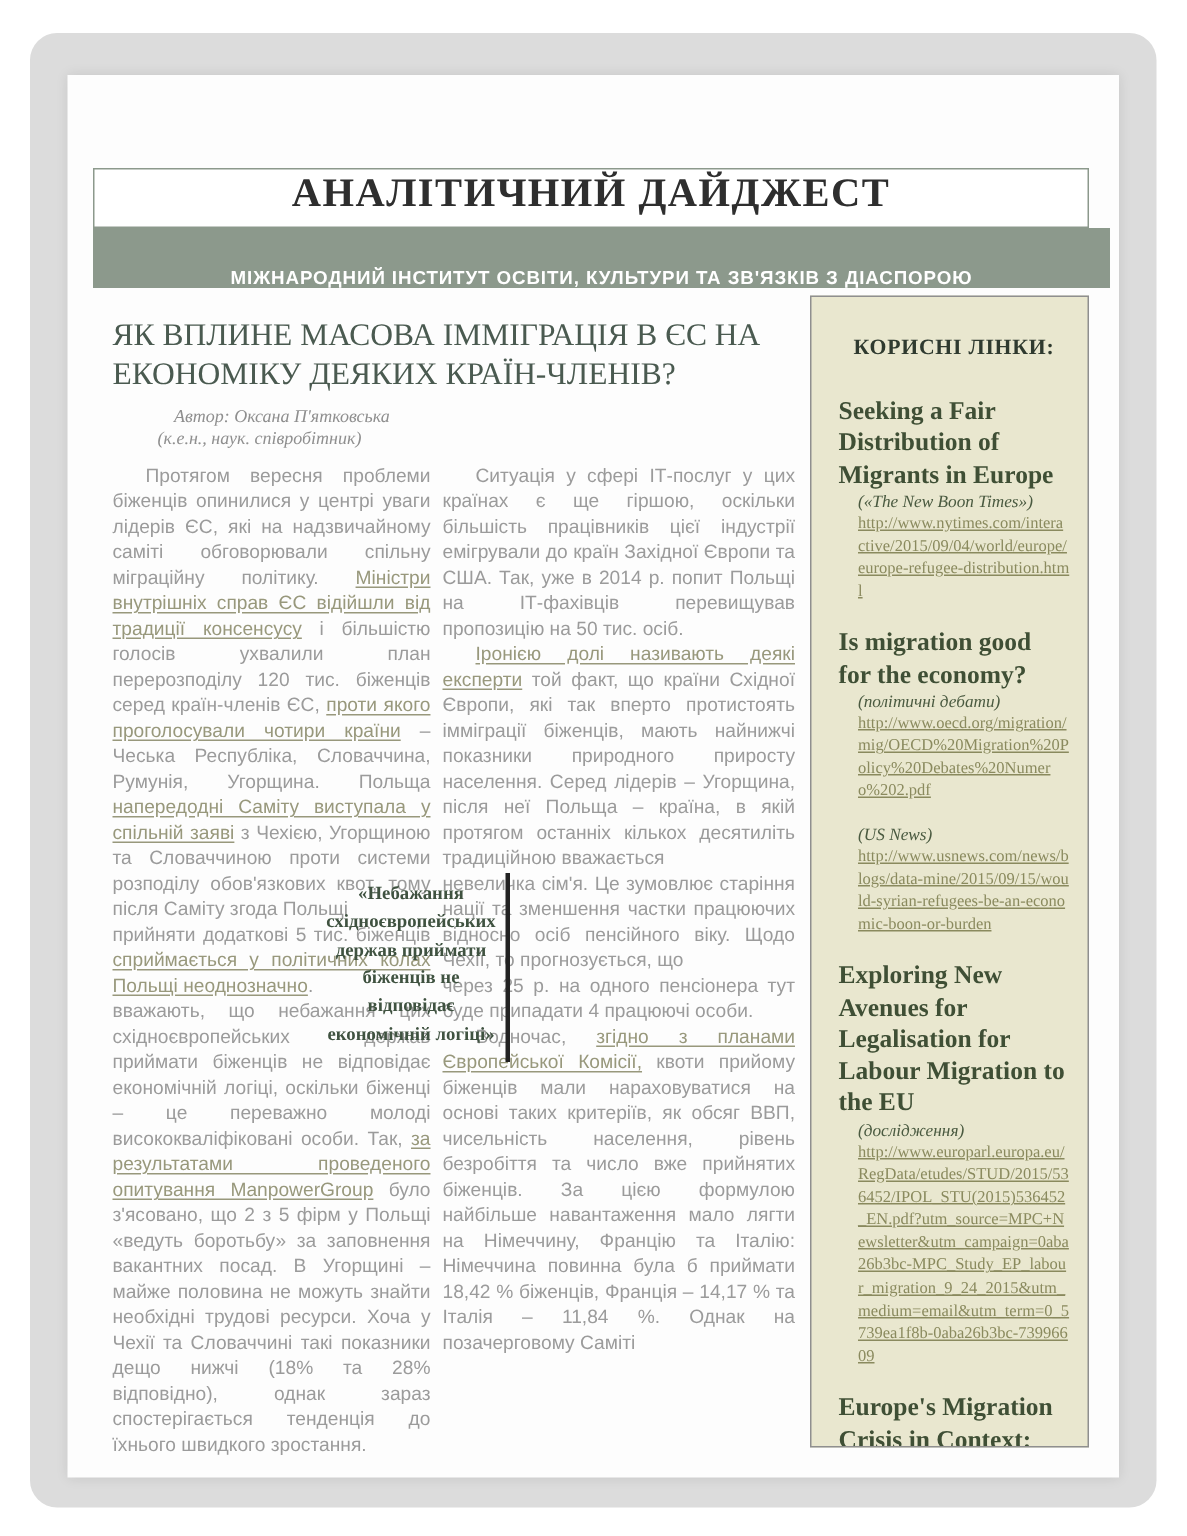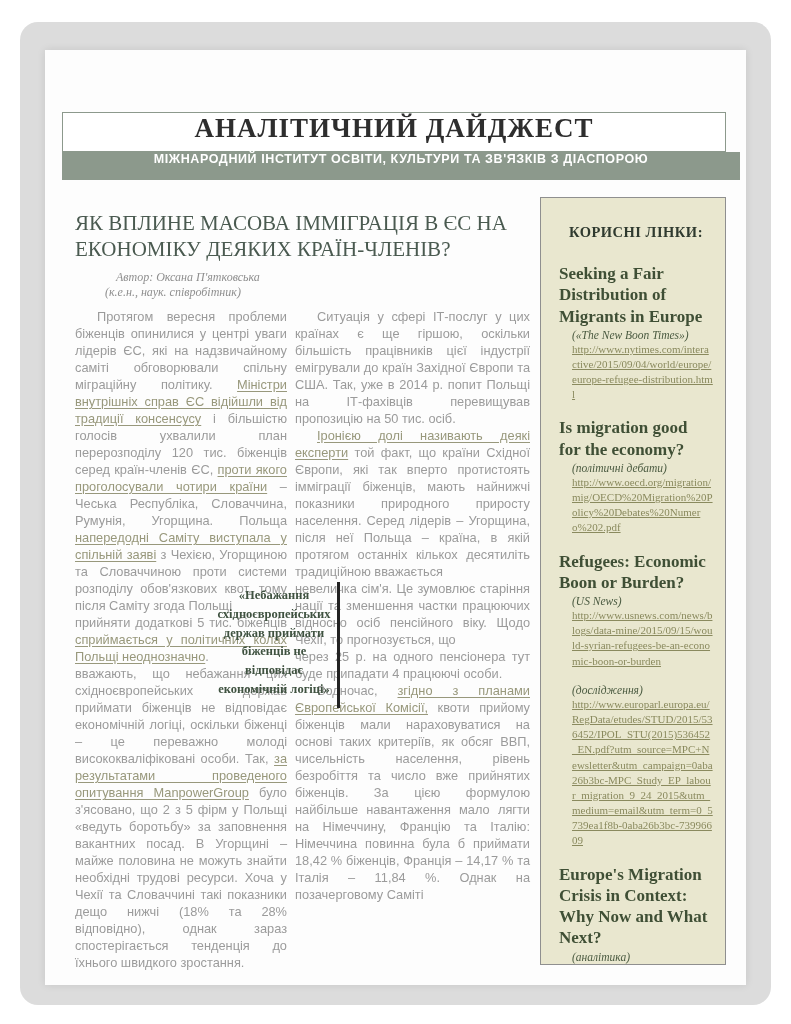--- a/index.html
+++ b/index.html
@@ -10,22 +10,22 @@
     background:#dcdcdc; border-radius:18px; }
   .page { position:absolute; left:45px; top:50px; width:701px; height:935px;
     background:#fdfdfd; box-shadow:0 0 8px rgba(0,0,0,0.10); }
 
   .masthead-box { position:absolute; left:17px; top:62px; width:664px; height:40px;
     border:1px solid #8c998c; background:#ffffff;
     display:flex; align-items:flex-start; justify-content:center; }
   .masthead-box .mast-title { font-family:"Liberation Serif", serif; font-weight:bold;
     font-size:27px; letter-spacing:1px; color:#2e2e2e; }
 
-  .banner { position:absolute; left:17px; top:102px; width:678px; height:28px;
-    background:#8c998c; display:flex; align-items:flex-start; justify-content:center; }
+  .banner { position:absolute; left:17px; top:102px; width:678px; height:40px;
+    background:#8c998c; display:flex; align-items:flex-end; justify-content:center; }
   .banner .banner-text { color:#ffffff; font-weight:bold; font-size:12.5px; letter-spacing:0.6px; }
 
   .article-head { position:absolute; left:30px; top:160px; width:475px; }
   .article-title { font-family:"Liberation Serif", serif; font-weight:400; font-size:21px;
     line-height:1.25; color:#4a5a50; }
   .author-line1 { margin-top:7px; font-family:"Liberation Serif", serif; font-style:italic;
     font-size:12px; color:#8f8f8f;margin-left:41px; }
   .author-line2 { font-family:"Liberation Serif", serif; font-style:italic;
     font-size:12px; color:#8f8f8f; padding-left:30px; }
 
@@ -107,26 +107,26 @@
       <div class="sb-url">http://www.nytimes.com/interactive/2015/09/04/world/europe/europe-refugee-distribution.html</div>
     </div>
 
     <div class="sb-entry">
       <div class="sb-title">Is migration good for the economy?</div>
       <div class="sb-src">(політичні дебати)</div>
       <div class="sb-url">http://www.oecd.org/migration/mig/OECD%20Migration%20Policy%20Debates%20Numero%202.pdf</div>
     </div>
 
     <div class="sb-entry">
-      <div class="sb-title">Refugees: Economic Boon or Burden?</div>
       <div class="sb-src">(US News)</div>
       <div class="sb-url">http://www.usnews.com/news/blogs/data-mine/2015/09/15/would-syrian-refugees-be-an-economic-boon-or-burden</div>
     </div>
 
     <div class="sb-entry">
+      <div class="sb-title">Exploring New Avenues for Legalisation for Labour Migration to the EU</div>
       <div class="sb-src">(дослідження)</div>
       <div class="sb-url">http://www.europarl.europa.eu/RegData/etudes/STUD/2015/536452/IPOL_STU(2015)536452_EN.pdf?utm_source=MPC+Newsletter&amp;utm_campaign=0aba26b3bc-MPC_Study_EP_labour_migration_9_24_2015&amp;utm_medium=email&amp;utm_term=0_5739ea1f8b-0aba26b3bc-73996609</div>
     </div>
 
     <div class="sb-entry">
       <div class="sb-title">Europe's Migration Crisis in Context: Why Now and What Next?</div>
       <div class="sb-src">(аналітика)</div>
 
     </div>
   </div>

